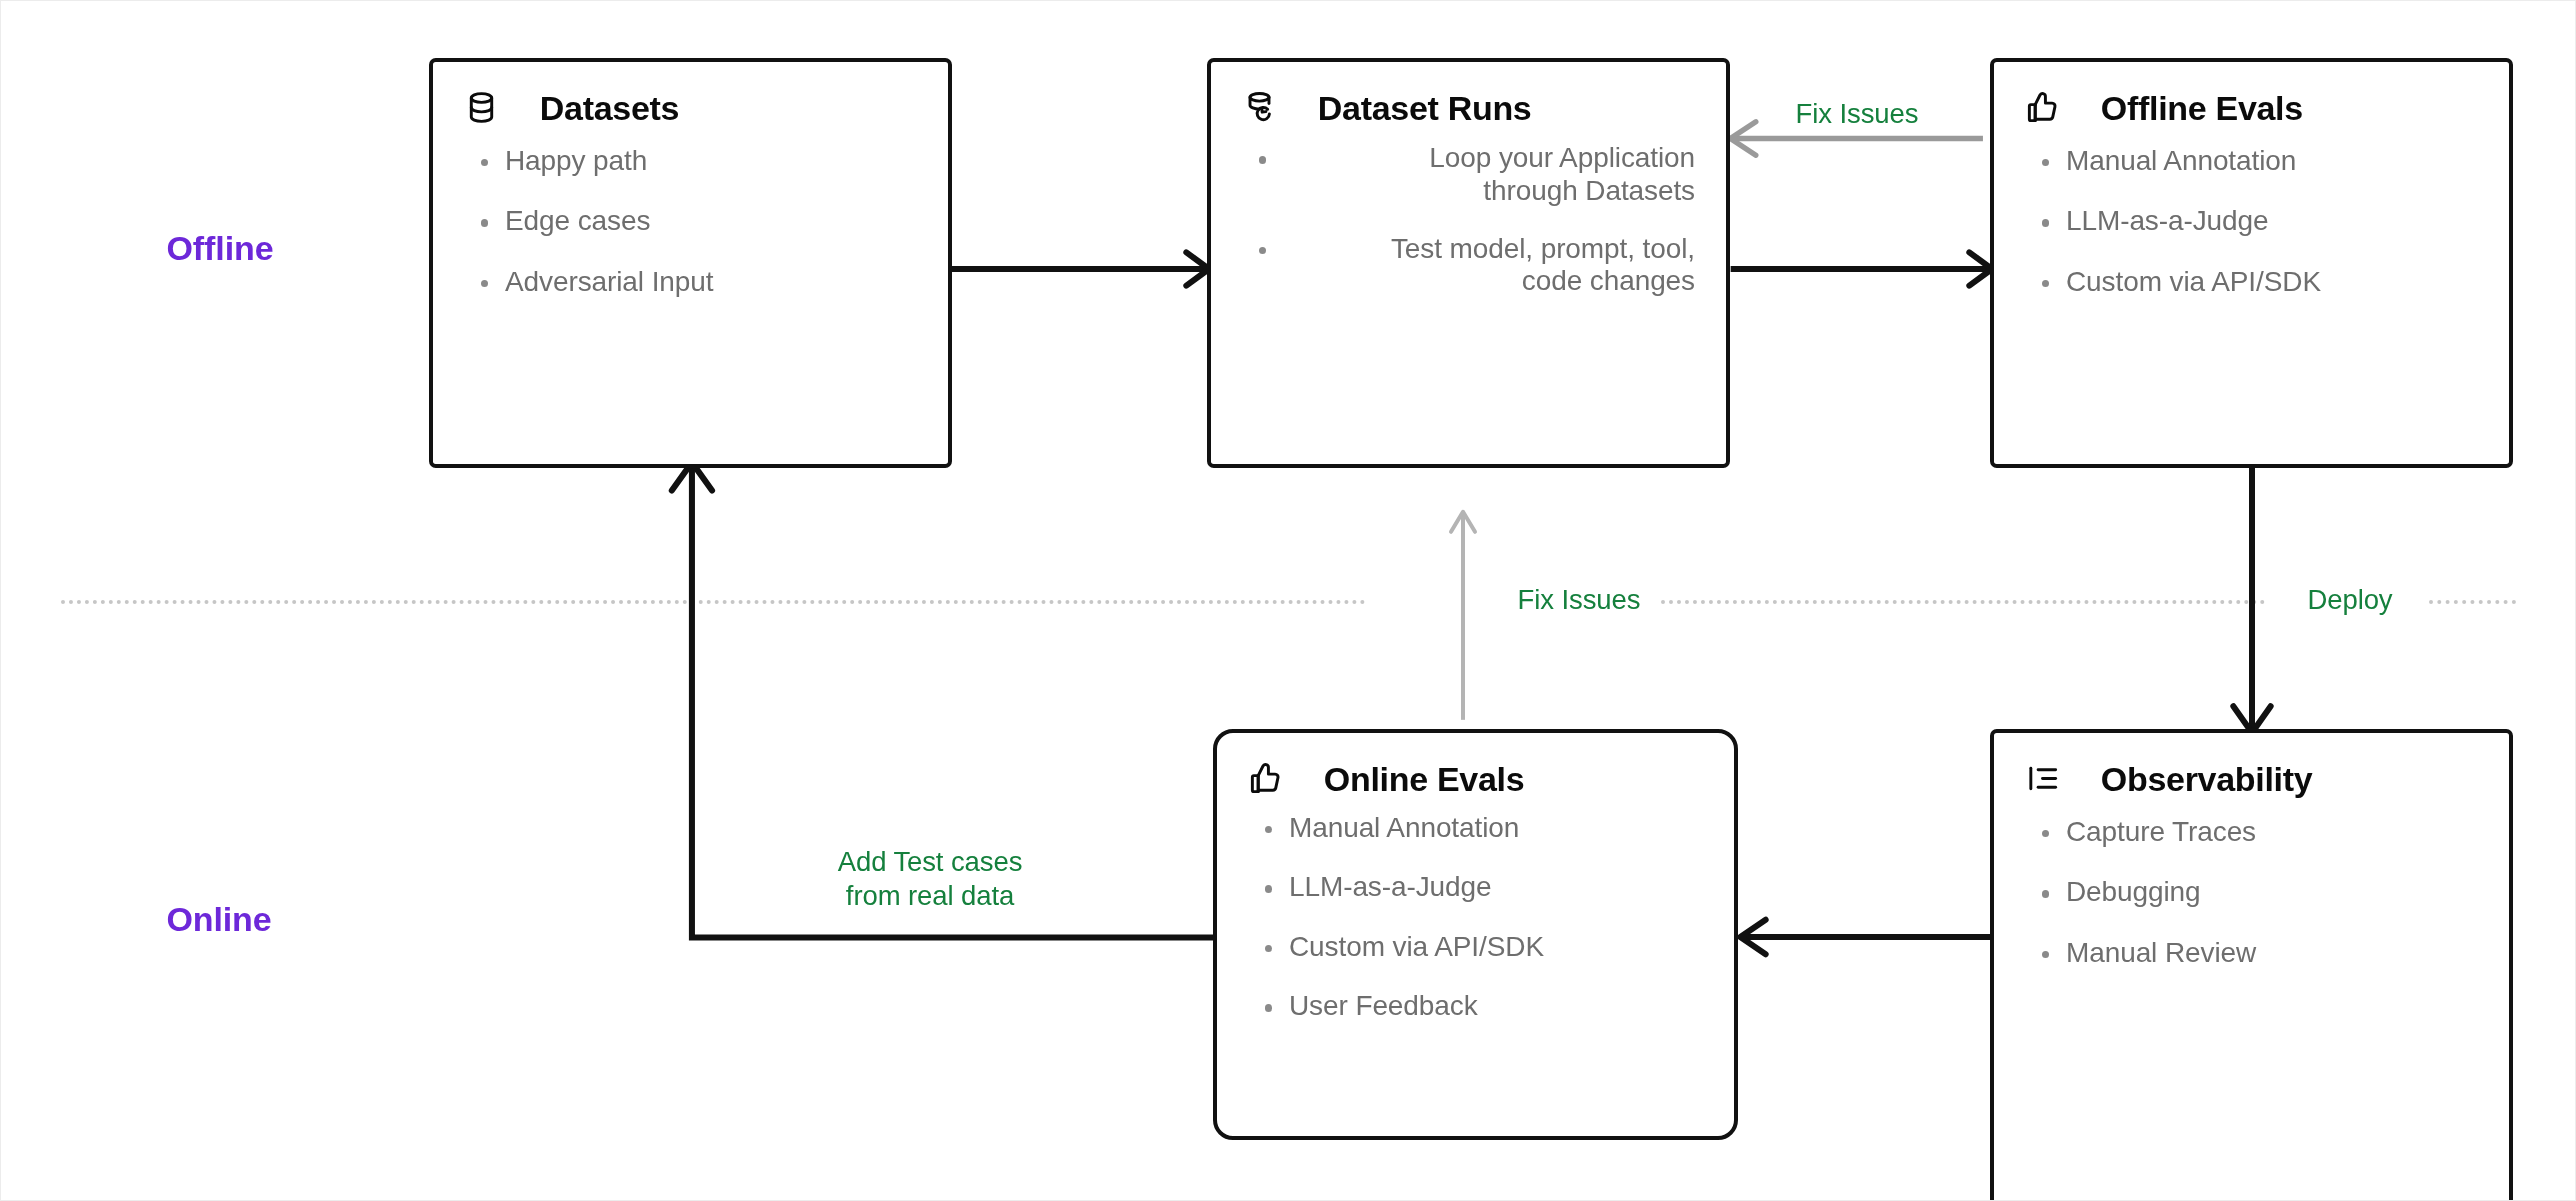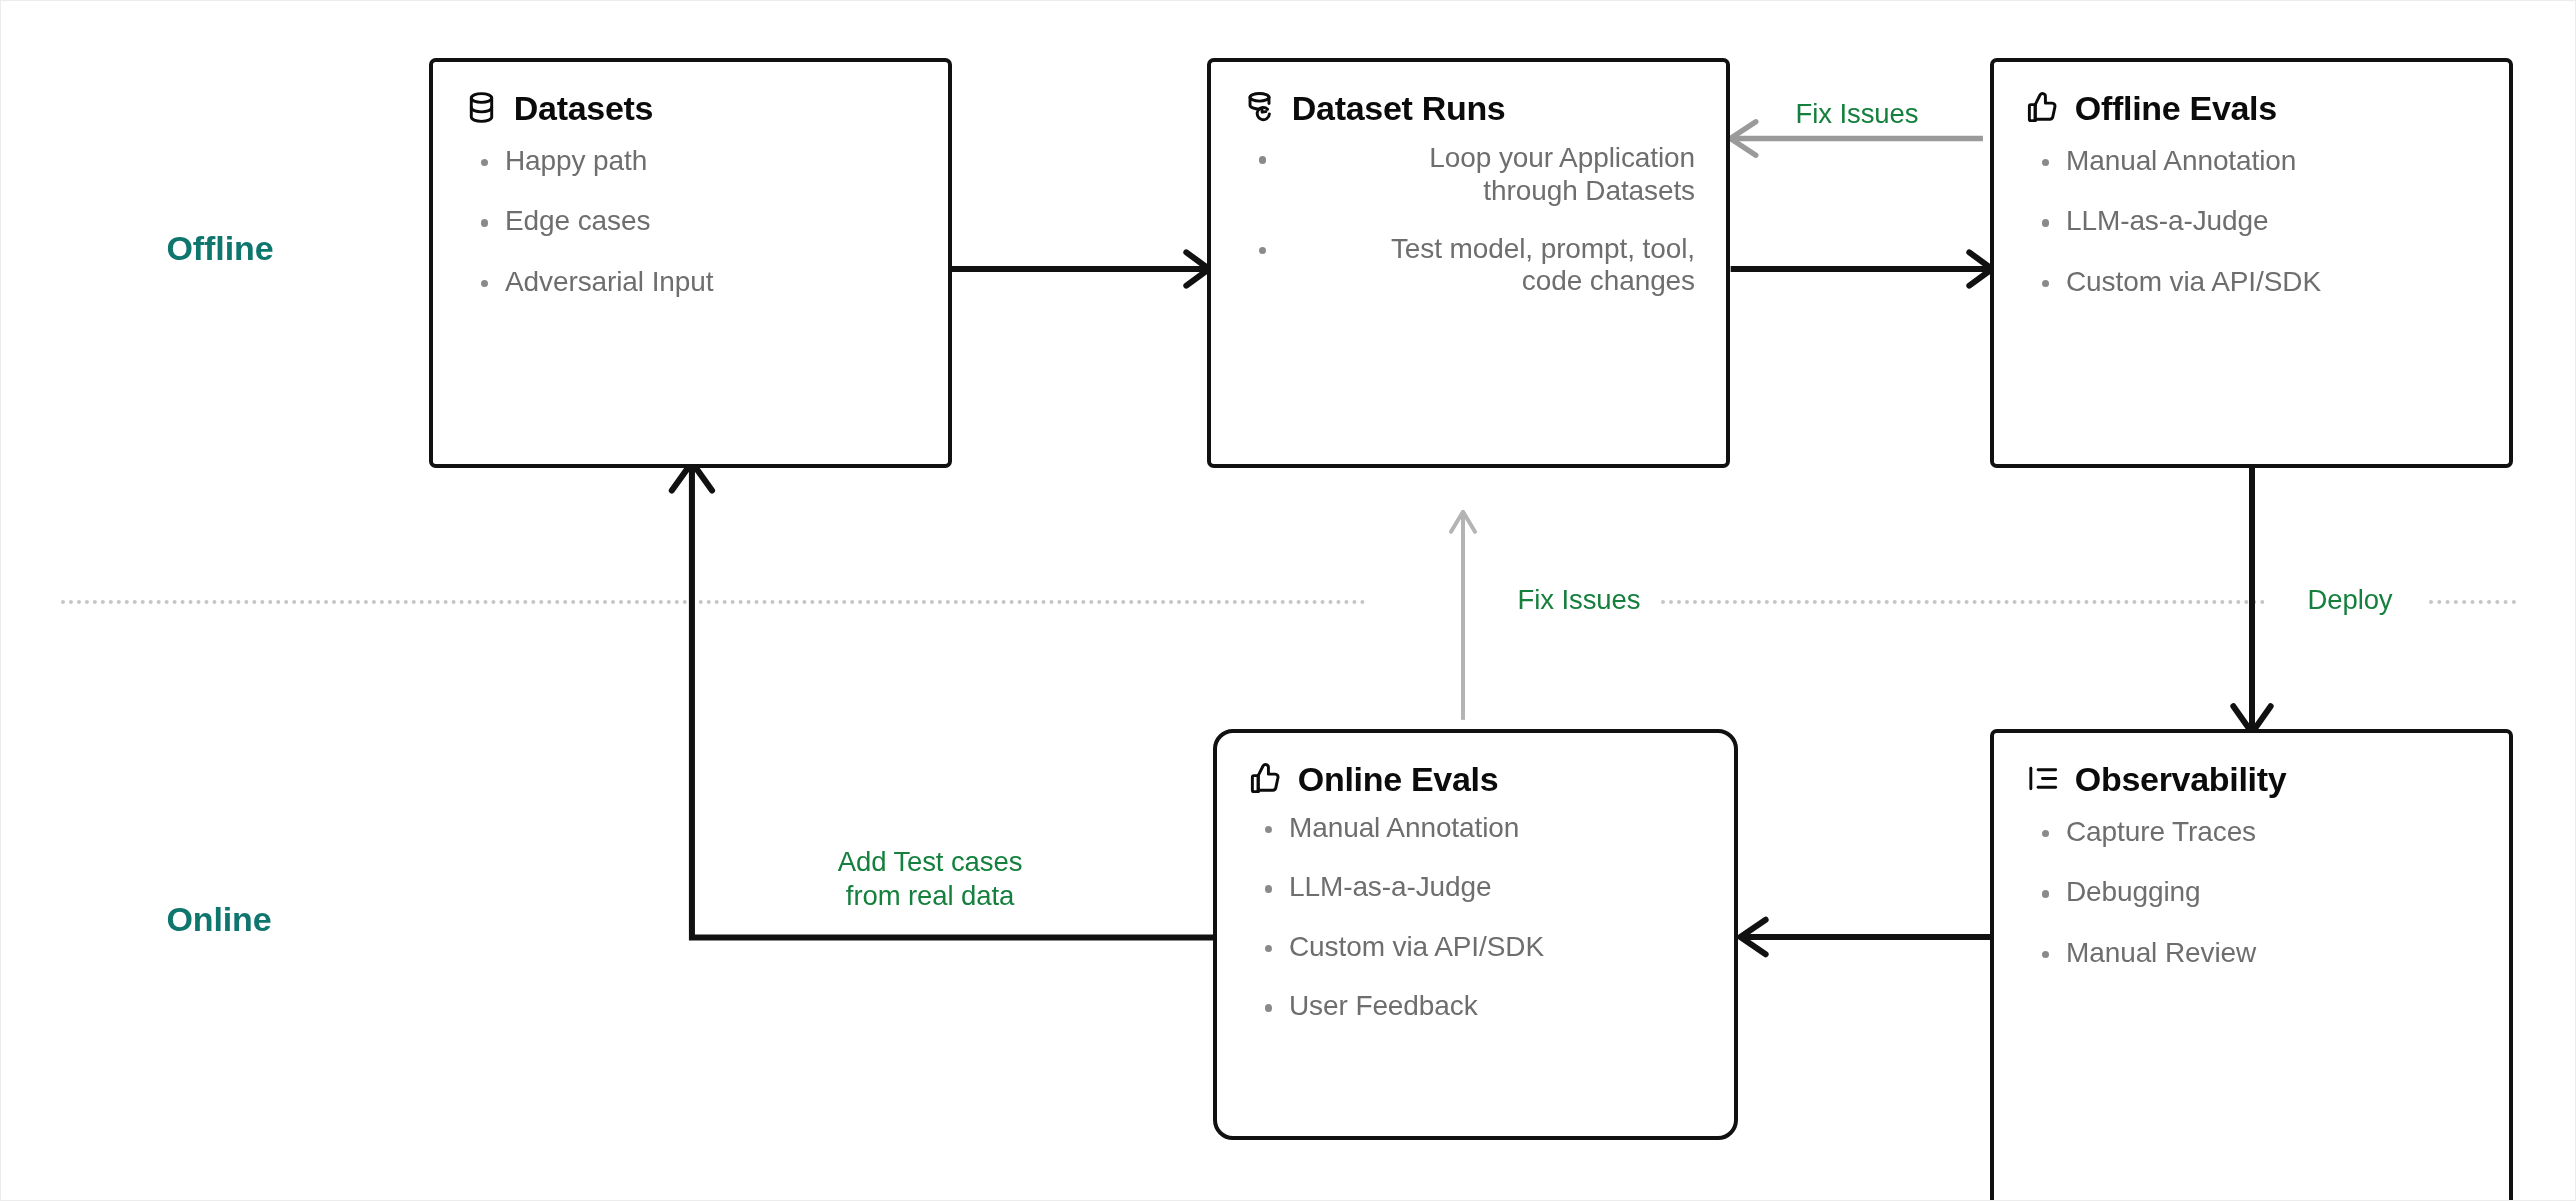--- a/index.html
+++ b/index.html
@@ -18,21 +18,21 @@
     border: 0.7px solid #ececec;
     box-sizing: border-box;
     overflow: hidden;
   }
 
   
   .phase-label {
     position: absolute;
     font-size: 34px;
     font-weight: 700;
-    color: #0f766e;
+    color: #6d28d9;
     letter-spacing: -0.1px;
     white-space: nowrap;
     text-align: center;
     transform: translate(-50%, -50%);
   }
 
   
   .node {
     position: absolute;
     box-sizing: border-box;
@@ -47,20 +47,21 @@
     gap: 14.8px;
     padding: 28px 0 0 31px;
   }
   .node-title {
     font-size: 34px;
     font-weight: 700;
     color: #0b0b0b;
     letter-spacing: -0.3px;
     white-space: nowrap;
     line-height: 1;
+    margin-left: 26px;
   }
   .node-icon {
     width: 35px;
     height: 35px;
     flex: 0 0 35px;
     display: block;
   }
   .node-icon svg { display:block; width:35px; height:35px; }
 
   .bullets {

